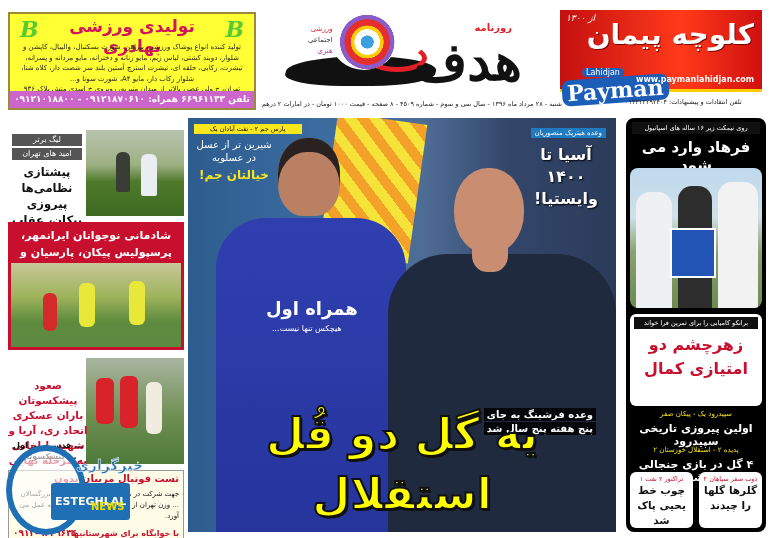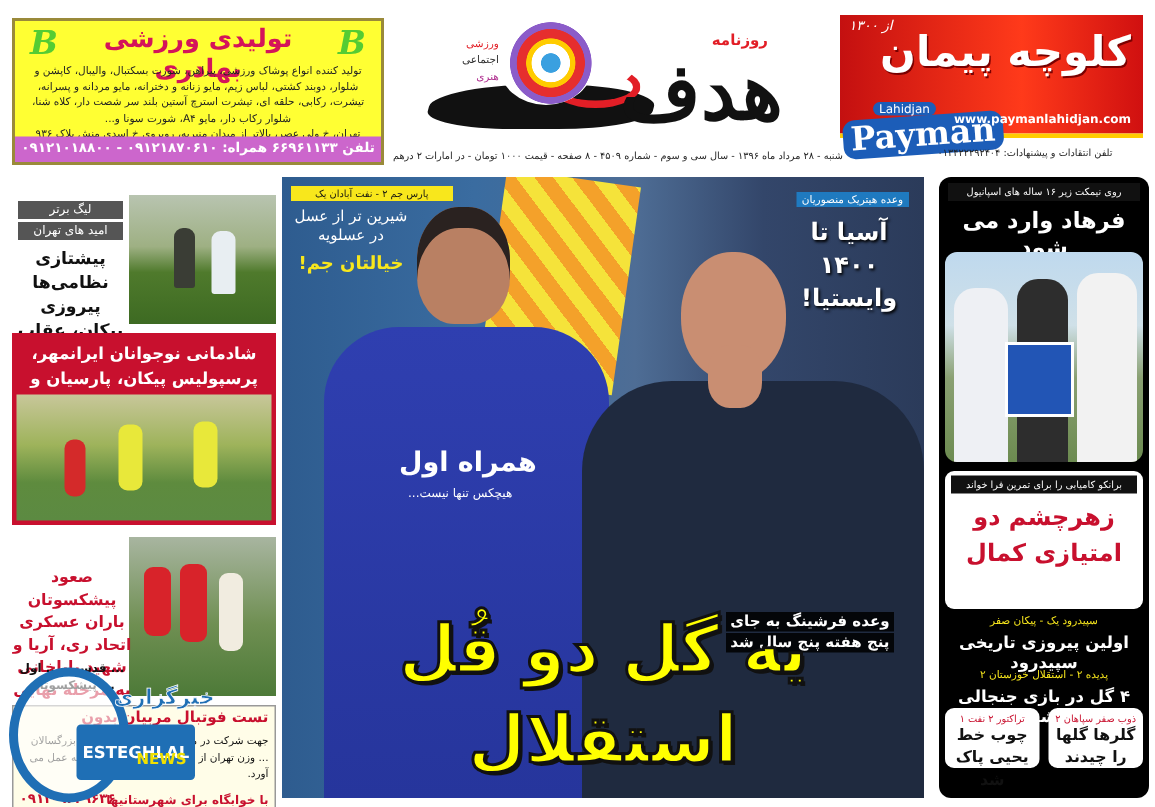--- a/index.html
+++ b/index.html
@@ -111,21 +111,21 @@
   .right-col .photo-1 .jersey { position: absolute; left: 40px; top: 60px; width: 46px; height: 50px; background: #2255b5; border: 2px solid #fff; }
   .right-col .box-2 { position: absolute; left: 4px; right: 4px; top: 196px; height: 92px; background: #fff; border-radius: 6px; }
   .right-col .box-2 .kicker { margin: 3px 4px 0; height: 12px; background: #111; color: #fff; font-size: 6.5px; text-align: center; line-height: 12px; direction: rtl; }
   .right-col .box-2 .hl { color: #c8102e; font-weight: bold; font-size: 16px; line-height: 24px; text-align: center; direction: rtl; padding-top: 4px; }
   .right-col .small-kicker { position: absolute; left: 4px; right: 4px; color: #f8e71c; font-size: 7px; text-align: center; direction: rtl; }
   .right-col .sk1 { top: 292px; }
   .right-col .sk2 { top: 328px; }
   .right-col .small-hl { position: absolute; left: 4px; right: 4px; color: #fff; font-weight: bold; font-size: 11px; text-align: center; direction: rtl; }
   .right-col .sh1 { top: 304px; }
   .right-col .sh2 { top: 340px; }
-  .right-col .mini { position: absolute; top: 354px; width: 63px; height: 40px; background: #fff; border-radius: 6px; text-align: center; direction: rtl; }
+  .right-col .mini { position: absolute; top: 354px; width: 63px; height: 56px; background: #fff; border-radius: 6px; text-align: center; direction: rtl; }
   .right-col .mini-left { left: 4px; }
   .right-col .mini-right { right: 4px; }
   .right-col .mini .k { color: #c8102e; font-size: 6.5px; padding-top: 3px; }
   .right-col .mini .h { color: #111; font-weight: bold; font-size: 10.5px; line-height: 15px; }
 </style>
 </head>
 <body>
 
 <div class="ad-bahadori">
   <span class="b-logo b-left">B</span>

